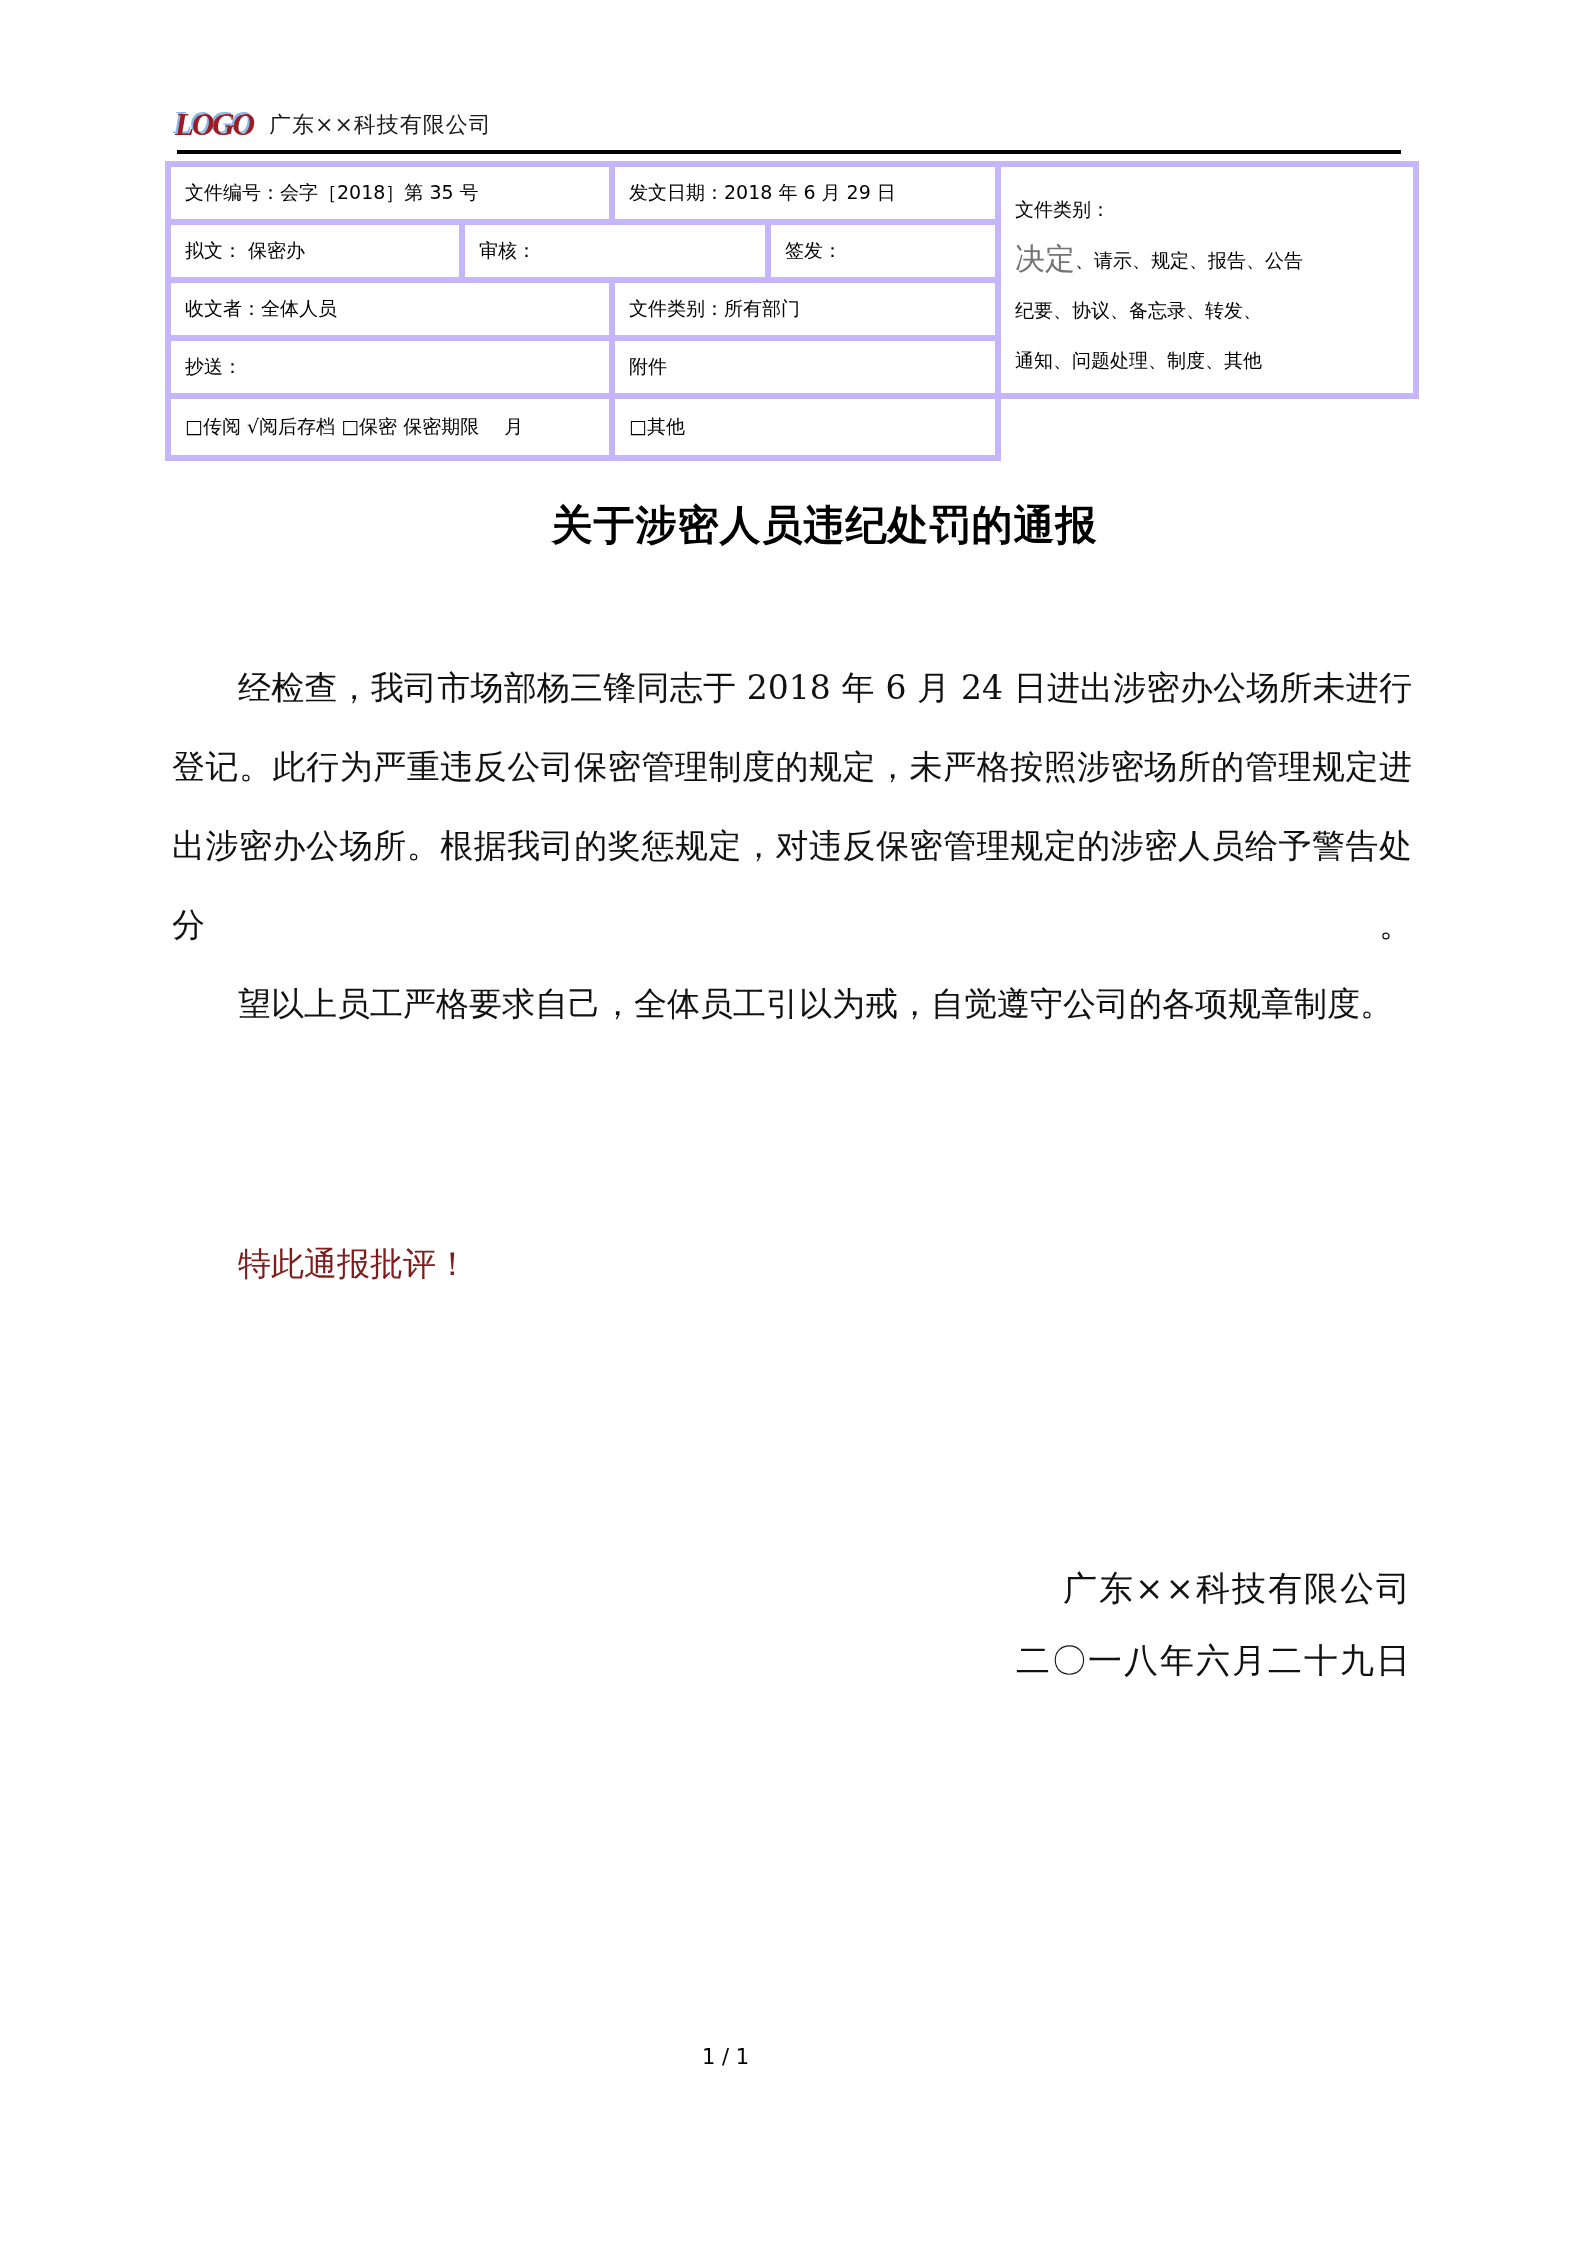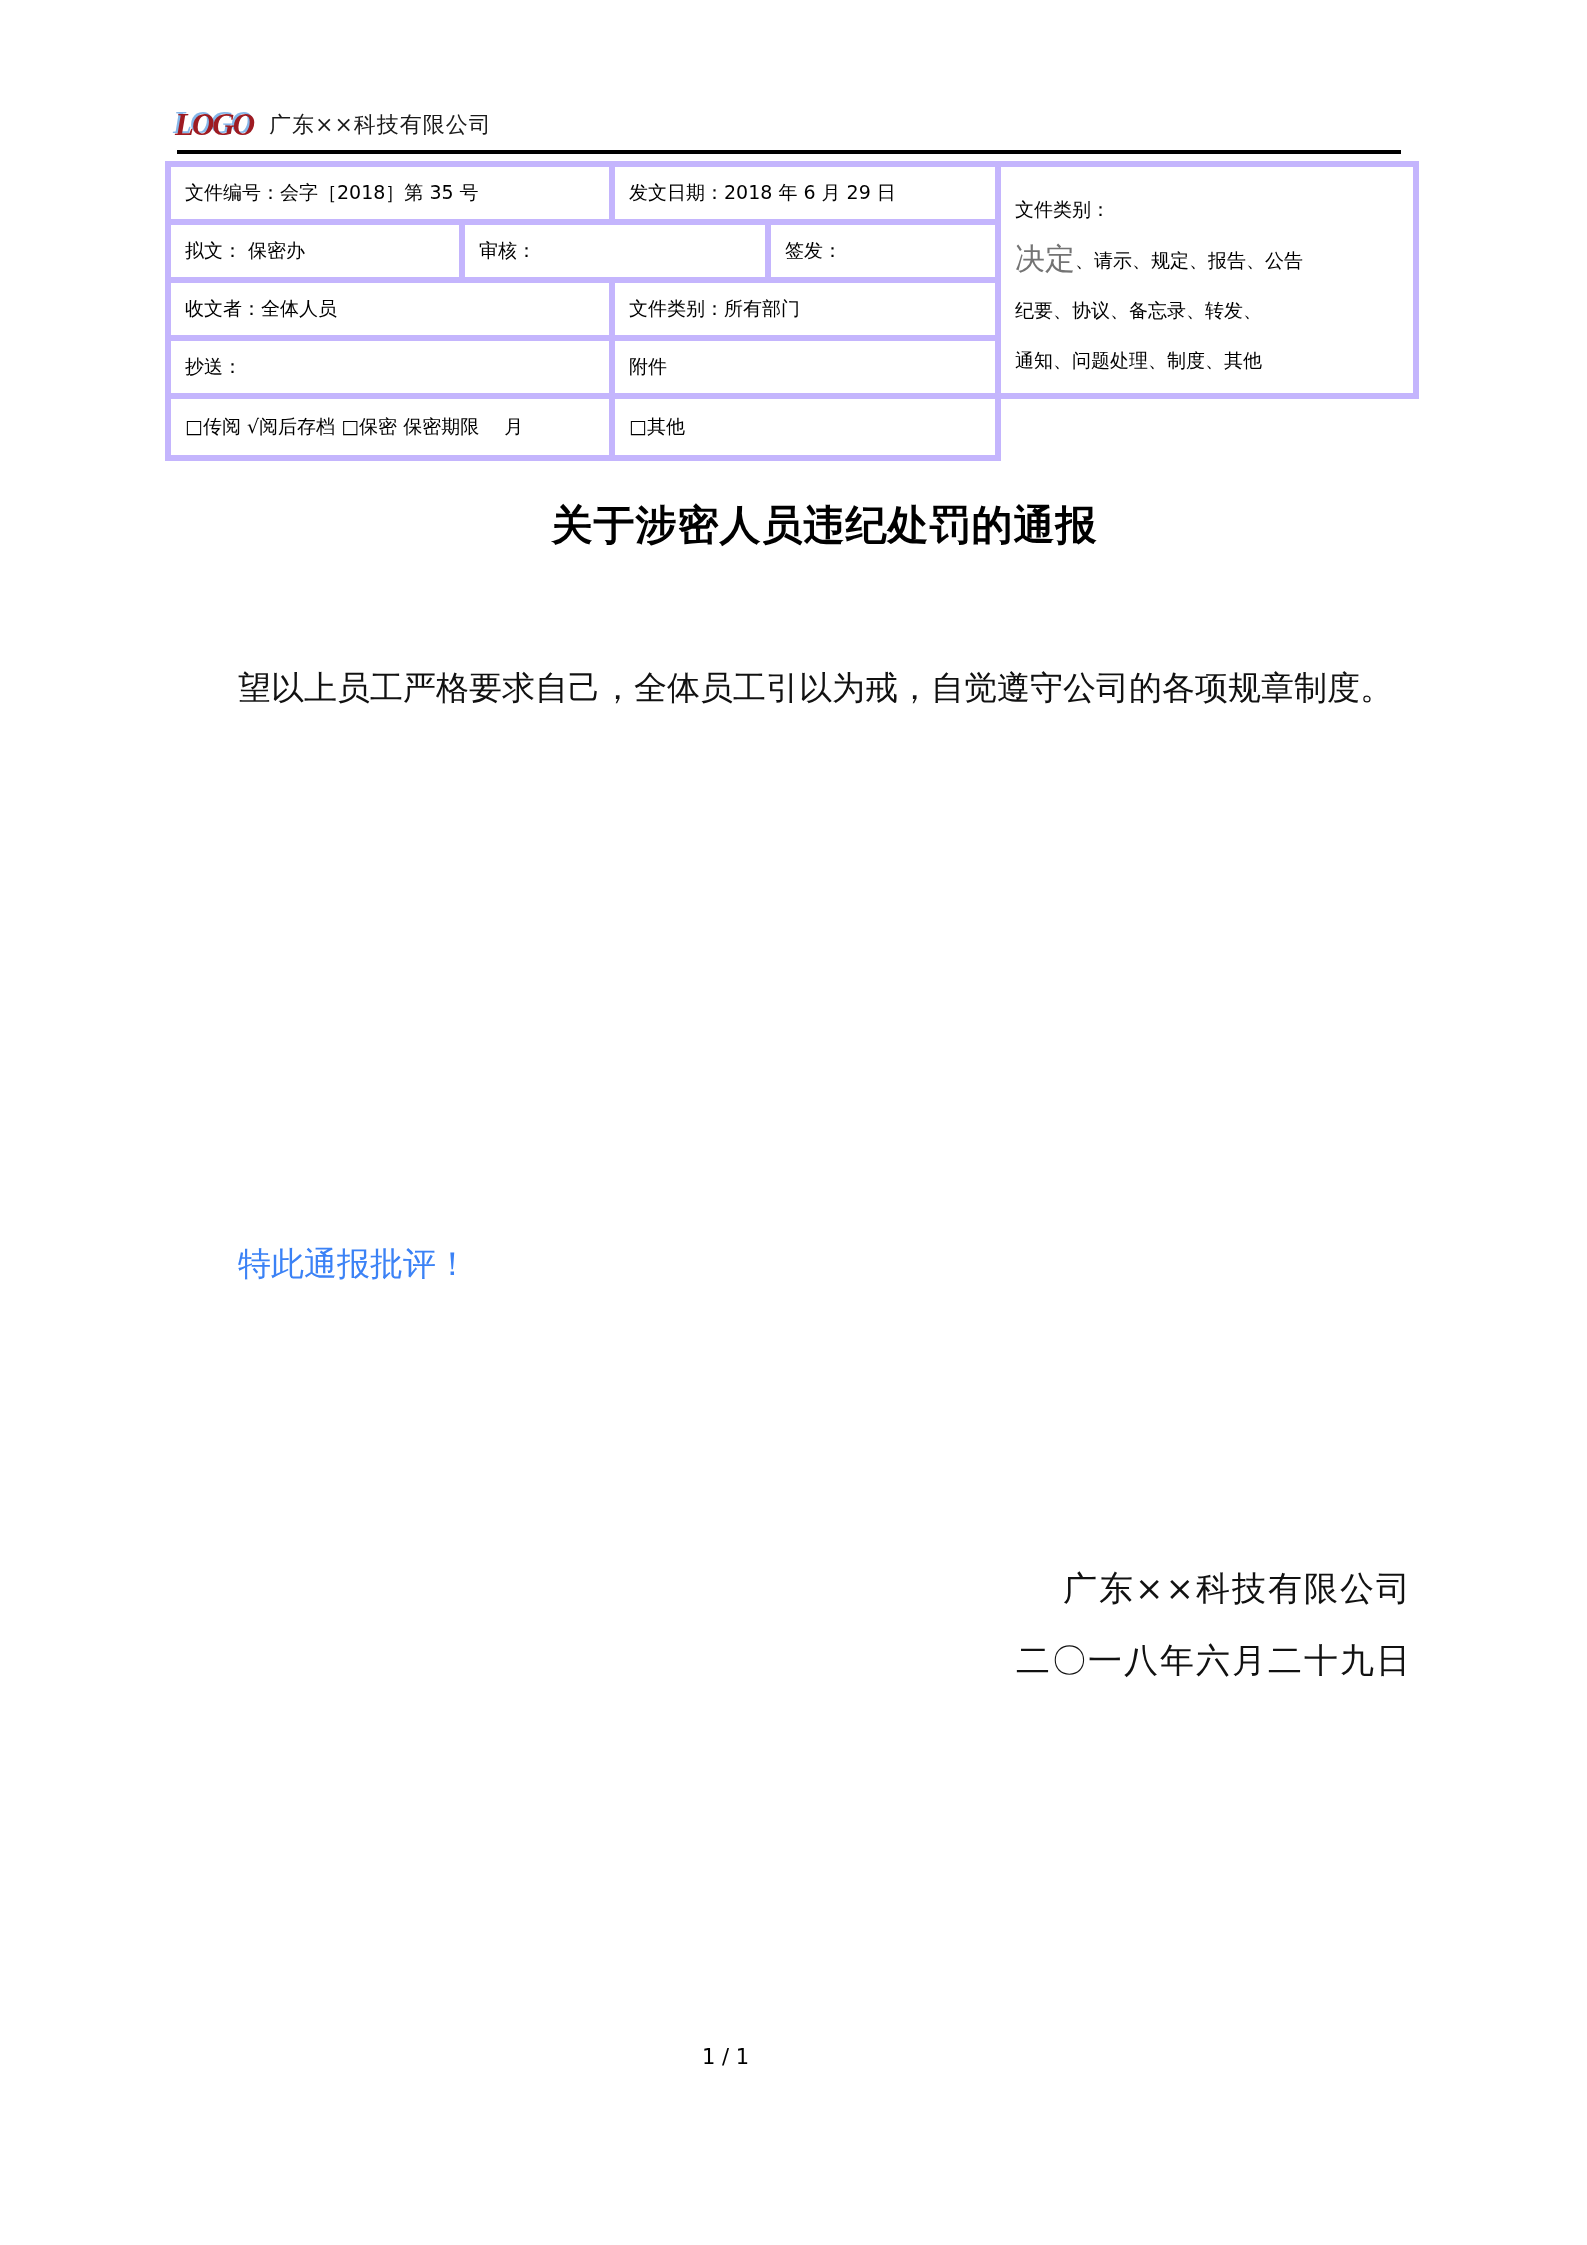--- a/index.html
+++ b/index.html
@@ -159,21 +159,21 @@
   }
   .closing {
     position: absolute;
     left: 172px;
     top: 1238px;
     font-family: "DejaVu Serif", serif;
     font-size: 33px;
     line-height: 52px;
     text-indent: 2em;
     width: 600px;
-    color: #3b82f6;
+    color: #7f1d1d;
   }
 
   
   .signature {
     position: absolute;
     right: 175px;
     top: 1552px;
     text-align: right;
     font-family: "DejaVu Serif", serif;
     font-size: 34px;
@@ -246,20 +246,21 @@
         <td colspan="3" class="chk nowrap tall">□传阅 √阅后存档 □保密 保密期限　 月</td>
         <td colspan="2" class="chk nowrap tall">□其他</td>
         <td style="border-top:1px solid #000;border-left:1px solid #000;border-right:0;border-bottom:0;background:#fff;height:0;padding:0"></td>
       </tr>
     </tbody>
   </table>
 
   <div class="doc-title">关于涉密人员违纪处罚的通报</div>
 
   <div class="body-text">
+    <p>经检查，我司市场部杨三锋同志于 2018 年 6 月 24 日进出涉密办公场所未进行登记。此行为严重违反公司保密管理制度的规定，未严格按照涉密场所的管理规定进出涉密办公场所。根据我司的奖惩规定，对违反保密管理规定的涉密人员给予警告处分。</p>
     <p class="last-line-left">望以上员工严格要求自己，全体员工引以为戒，自觉遵守公司的各项规章制度。</p>
   </div>
 
   <div class="closing">特此通报批评！</div>
 
   <div class="signature">
     <div>广东××科技有限公司</div>
     <div>二〇一八年六月二十九日</div>
   </div>
 

